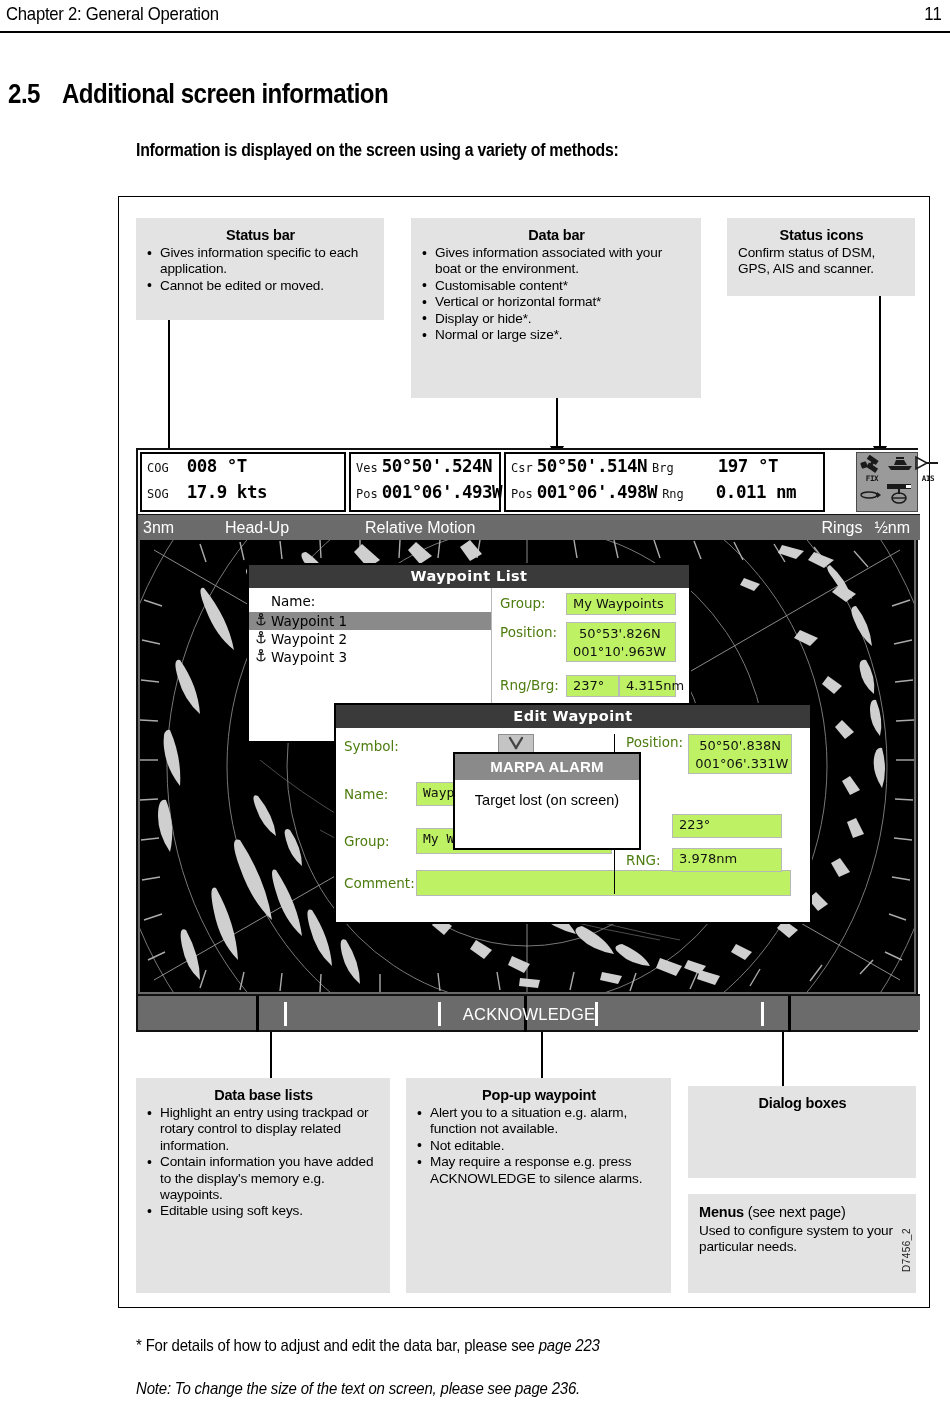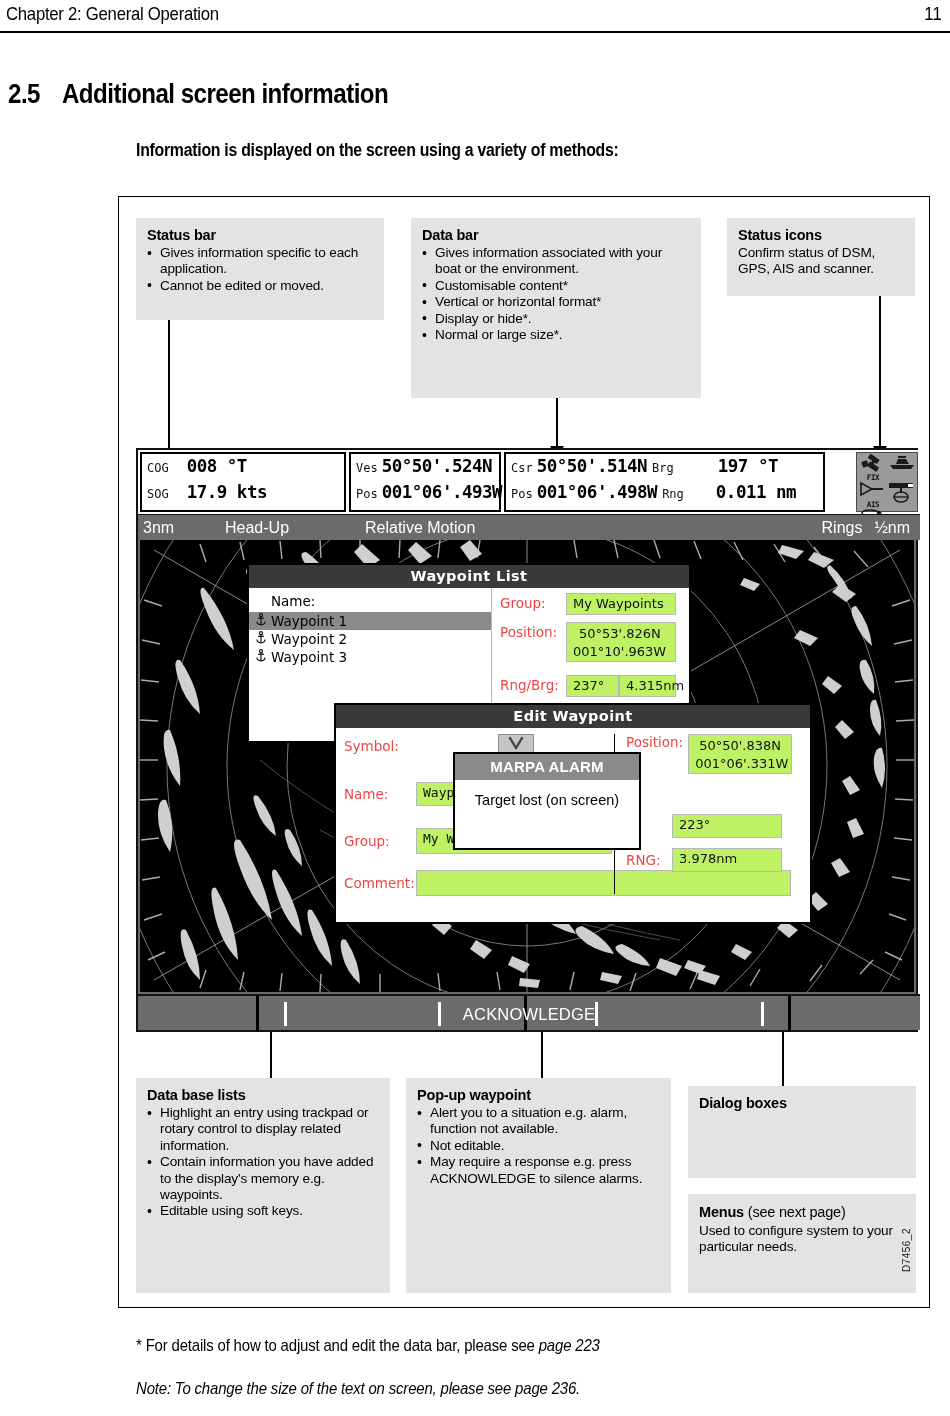--- a/index.html
+++ b/index.html
@@ -50,21 +50,21 @@
     position:absolute;left:118px;top:196px;width:812px;height:1112px;
     border:1px solid #000;background:#fff;box-sizing:border-box;
   }
 
   
   .callout{
     position:absolute;background:#e3e3e3;box-sizing:border-box;
     padding:9px 10px 9px 11px;
   }
   .callout h4{
-    margin:0 0 2px 0;font-size:14.5px;font-weight:700;letter-spacing:-0.2px;
+    margin:0 0 2px 0;font-size:14.5px;font-weight:700;letter-spacing:-0.2px;text-align:center;
   }
   .callout p{
     margin:0;font-size:13.6px;line-height:16.4px;letter-spacing:-0.15px;
   }
   .callout ul{
     margin:0;padding:0;list-style:none;
   }
   .callout li{
     font-size:13.6px;line-height:16.4px;letter-spacing:-0.15px;
     position:relative;padding-left:13px;margin-bottom:0px;
@@ -117,21 +117,21 @@
   #db-cell-1{width:206px;}
   #db-cell-1 .db-val{margin-left:14px;}
   #db-cell-2{width:152px;}
   #db-cell-3{width:324px;flex:1;}
   .db-spacer{width:30px;}
 
   
   #status-icons-panel{
     width:62px;margin:2px 2px 2px 0;background:#9a9a9a;
     border:1px solid #4a4a4a;box-sizing:border-box;
-    display:grid;grid-template-columns:1fr;
+    display:grid;grid-template-columns:1fr 1fr 1fr;
     grid-template-rows:1fr 1fr;align-items:center;justify-items:center;
     padding:1px;
   }
   .sicon{position:relative;width:28px;height:27px;}
   .sicon svg{position:absolute;left:0;top:0;}
   .sicon .cap{
     position:absolute;left:0;bottom:-1px;width:100%;text-align:center;
     font-size:7.5px;font-weight:700;color:#111;
     font-family:"DejaVu Sans Mono","Liberation Mono",monospace;
     letter-spacing:-0.3px;
@@ -175,21 +175,21 @@
        font-family:"DejaVu Sans","Liberation Sans",sans-serif;}
   .dlg-title{
     background:#3a3a3a;color:#fff;font-size:14.5px;font-weight:700;
     text-align:center;padding:3px 0 4px;letter-spacing:0.4px;
   }
   .fld{
     border:1px solid #b8b8b8;background:#bef264;box-sizing:border-box;
     font-size:13px;color:#111;padding:2px 6px;
     font-family:"DejaVu Sans","Liberation Sans",sans-serif;
   }
-  .lbl{font-size:13.5px;color:#ef4444;}
+  .lbl{font-size:13.5px;color:#4d7c0f;}
 
   
   #dlg-waypoint-list{left:247px;top:563px;width:444px;height:180px;}
   #wl-body{display:flex;height:146px;}
   #wl-left{width:242px;border-right:1px solid #b8b8b8;padding:4px 0 0 0;}
   #wl-name-hdr{font-size:13.5px;padding:1px 0 3px 22px;}
   .wl-item{font-size:13.5px;padding:1px 0 1px 6px;display:flex;align-items:flex-start;gap:4px;}
   .wl-item.sel{background:#8a8a8a;color:#000;}
   #wl-right{flex:1;padding:5px 8px 0 8px;}
   .wl-row{display:flex;align-items:flex-start;margin-bottom:7px;}

